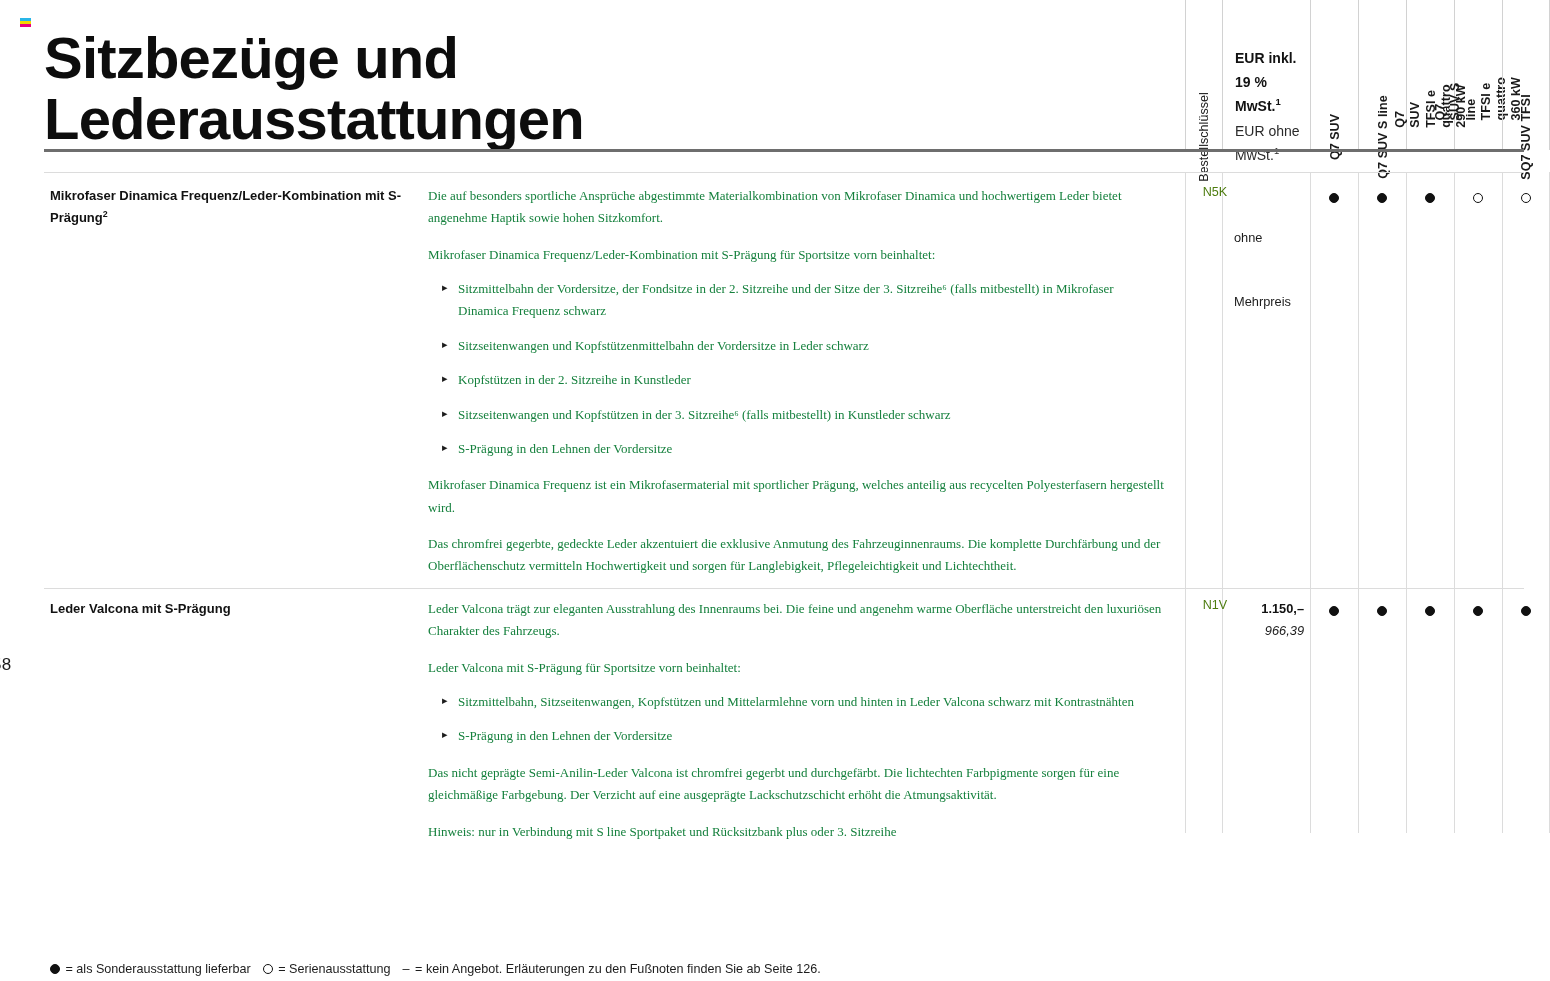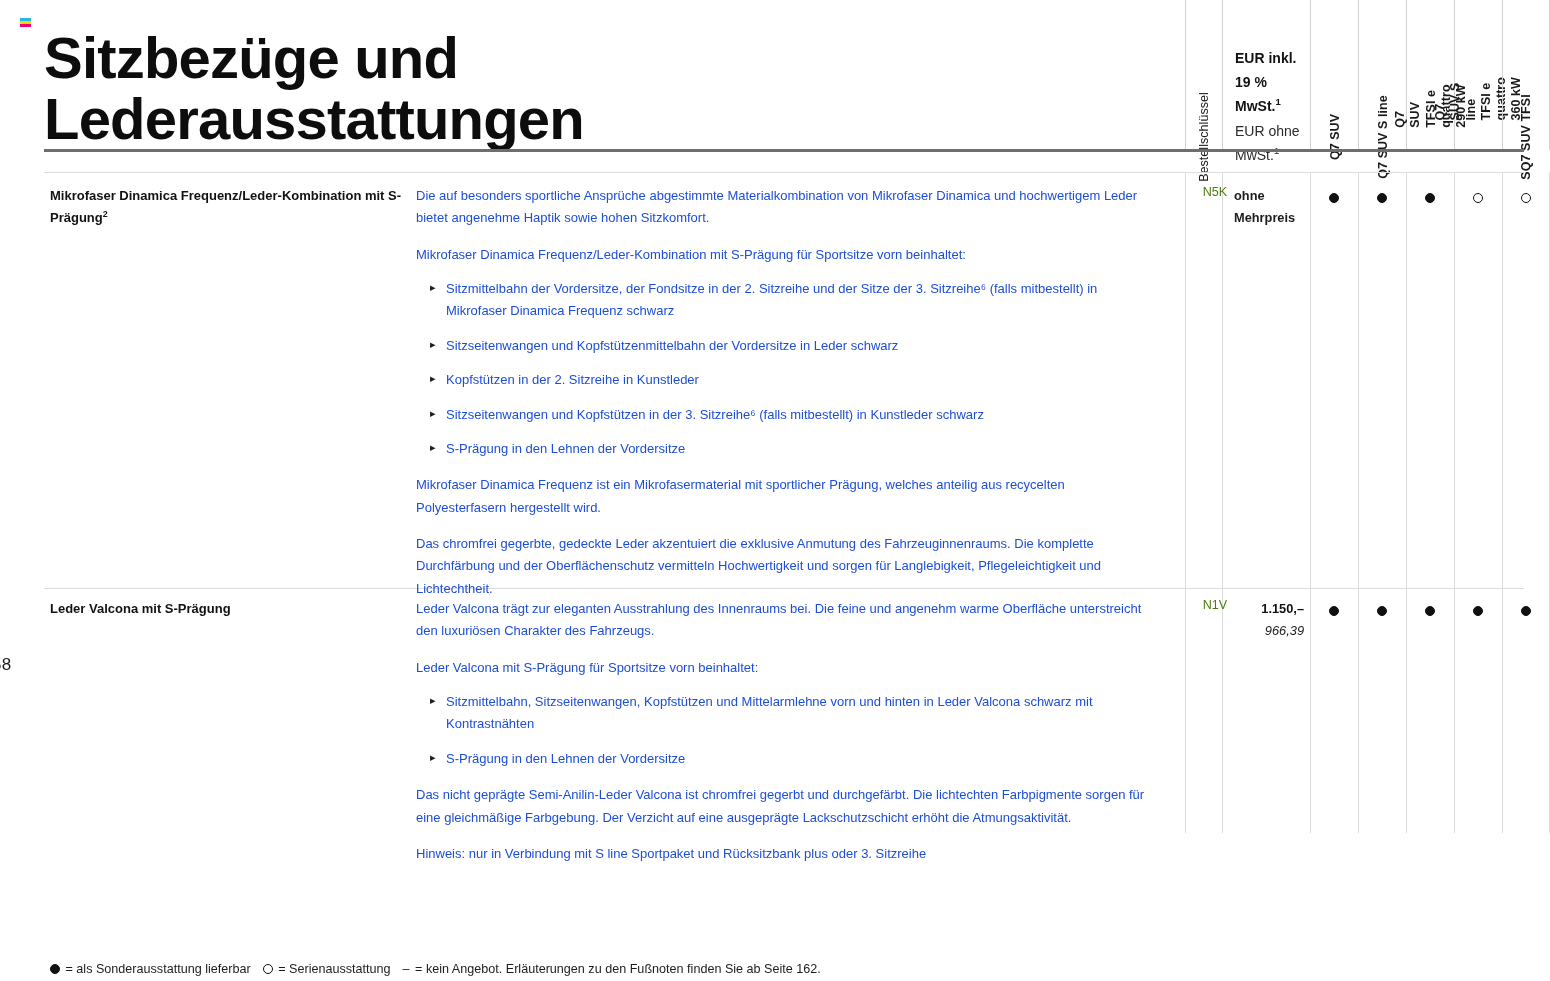--- a/index.html
+++ b/index.html
@@ -128,25 +128,26 @@
   }
   .name-cell {
     left: 50px;
     width: 375px;
     font-size: 13px;
     font-weight: 700;
     line-height: 1.72;
     color: #121212;
   }
   .desc-cell {
-    left: 416px;
+    left: 428px;
     width: 740px;
     font-size: 13px;
     line-height: 1.72;
-    color: #1d4ed8;
+    color: #15803d;
+    font-family: Liberation Serif, serif;
   }
   .desc-cell p { margin: 0 0 14px 0; }
   .desc-cell p:last-child { margin-bottom: 0; }
   .desc-cell ul {
     margin: 0 0 14px 0;
     padding: 0;
     list-style: none;
   }
   .desc-cell li {
     position: relative;
@@ -171,21 +172,21 @@
   }
   .price-cell {
     width: 76px;
     text-align: right;
     font-size: 12.8px;
     line-height: 1.73;
     color: #1c1c1c;
   }
   .price-cell .p-main { font-weight: 700; color: #121212; display: block; }
   .price-cell .p-net  { font-weight: 400; display: block; font-style: italic; }
-  .price-cell .p-plain { font-weight: 700; display: block; text-align: left; }
+  .price-cell .p-plain { font-weight: 400; display: block; text-align: left; margin-top: 42px; }
 
   
   .mark-cell {
     position: absolute;
     width: 48px;
     text-align: center;
   }
   .mark {
     display: inline-block;
     width: 10px;
@@ -319,14 +320,14 @@
   <span class="p-net">966,39</span>
 </div>
 
 <div class="mark-cell" style="left:1310px;top:601px;"><span class="mark filled"></span></div>
 <div class="mark-cell" style="left:1358px;top:601px;"><span class="mark filled"></span></div>
 <div class="mark-cell" style="left:1406px;top:601px;"><span class="mark filled"></span></div>
 <div class="mark-cell" style="left:1454px;top:601px;"><span class="mark filled"></span></div>
 <div class="mark-cell" style="left:1502px;top:601px;"><span class="mark filled"></span></div>
 
 <div class="legend">
-  <span class="seg"><span class="mark filled"></span> <span>= als Sonderausstattung lieferbar</span></span><span class="seg"><span class="mark open"></span> <span>= Serienausstattung</span></span><span class="seg"><span class="dash">–</span> <span>= kein Angebot. Erläuterungen zu den Fußnoten finden Sie ab Seite 162.</span></span>
+  <span class="seg"><span class="mark filled"></span> <span>= als Sonderausstattung lieferbar</span></span><span class="seg"><span class="mark open"></span> <span>= Serienausstattung</span></span><span class="seg"><span class="dash">–</span> <span>= kein Angebot. Erläuterungen zu den Fußnoten finden Sie ab Seite 126.</span></span>
 </div>
 
 </body></html>

